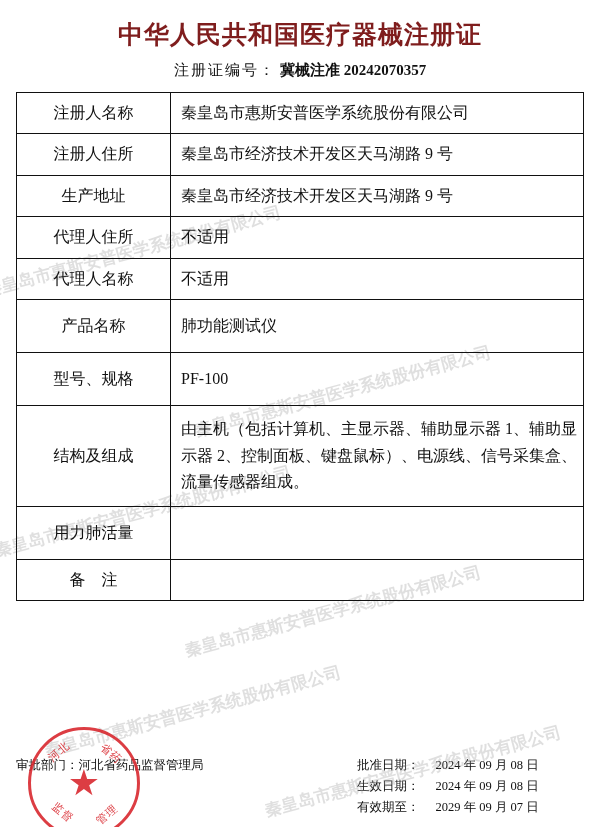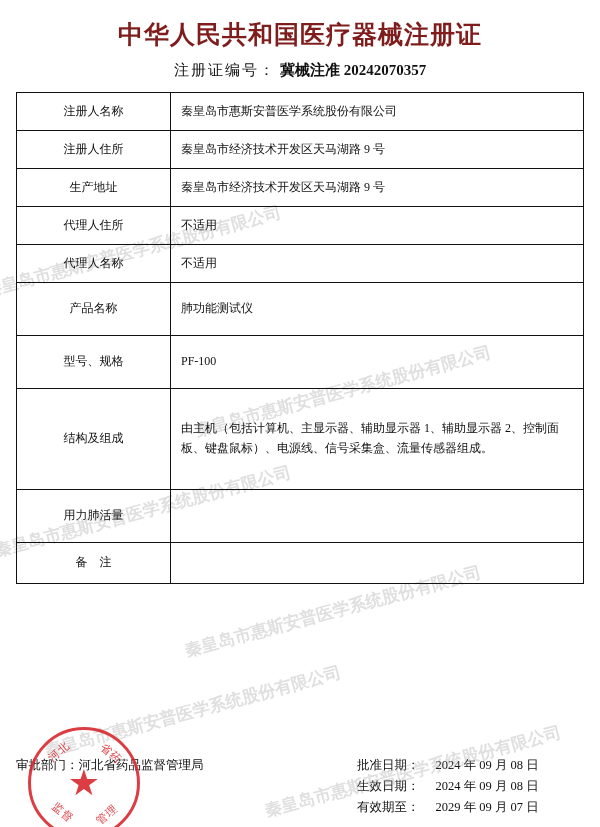--- a/index.html
+++ b/index.html
@@ -47,21 +47,21 @@
   table.cert {
     width: 100%;
     border-collapse: collapse;
     table-layout: fixed;
     position: relative;
     z-index: 2;
   }
   table.cert td {
     border: 1px solid #111111;
     vertical-align: middle;
-    font-size: 12px;
+    font-size: 16px;
     line-height: 1.65;
     background: transparent;
   }
   td.label {
     width: 145px;
     text-align: center;
     padding: 6px 4px;
     letter-spacing: 0px;
   }
   td.value {

